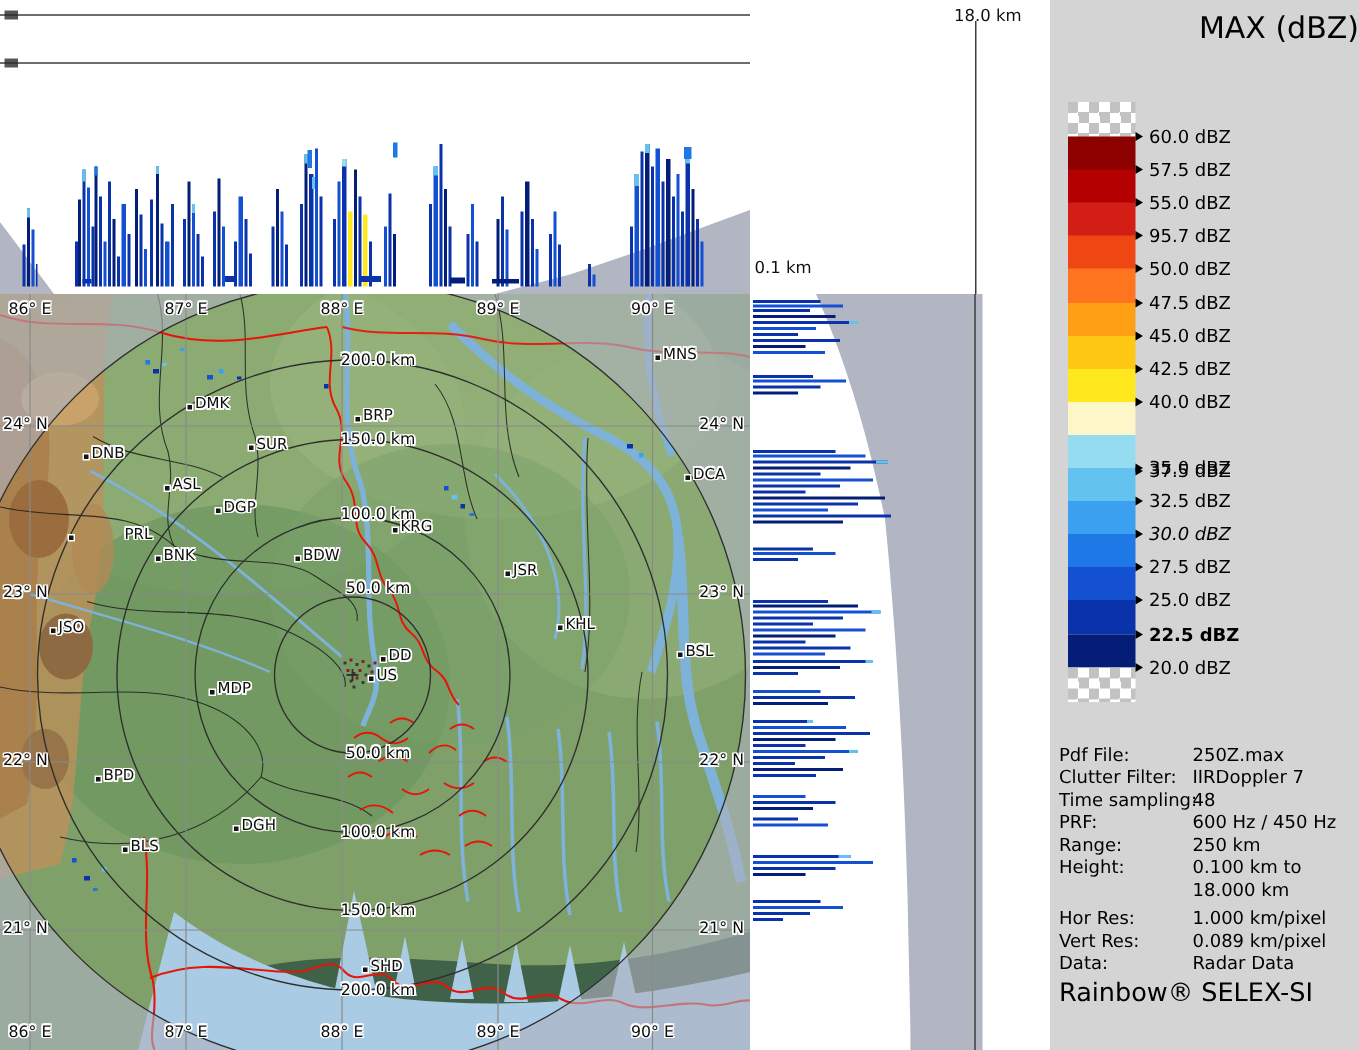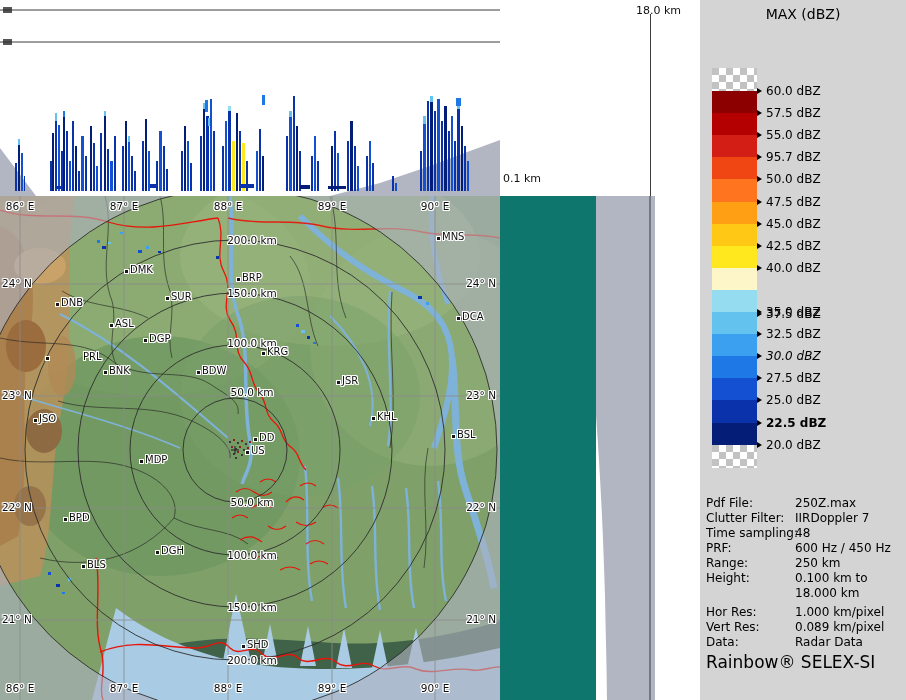--- a/index.html
+++ b/index.html
@@ -3,34 +3,34 @@
 <meta charset="utf-8">
 <style>
   *{margin:0;padding:0;box-sizing:border-box}
   html,body{background:#fff}
   body{font-family:"DejaVu Sans",sans-serif;color:#000}
   #root{position:relative;width:906px;height:700px;overflow:hidden;background:#fff}
   .panel{position:absolute}
   #top-profile{left:0;top:0;width:500px;height:196px;background:#fff}
   #axis-gap{left:500px;top:0;width:160px;height:196px;background:#fff}
   #side-profile{left:500px;top:196px;width:160px;height:504px;background:#fff}
-  #map-panel{left:0;top:196px;width:596px;height:504px;background:#0f766e;overflow:hidden}
+  #map-panel{left:0;top:196px;width:500px;height:504px;background:#fdba74;overflow:hidden}
   #legend{left:700px;top:0;width:206px;height:700px;background:#d4d4d4}
   .bar{position:absolute}
   .cap{position:absolute;left:0;top:0;width:100%}
   .scap{position:absolute;top:0;height:100%}
   .axis-label{position:absolute;font-size:11px;color:#111;white-space:nowrap}
   .vline{position:absolute;width:1px;background:#3c3c3c}
   #map-svg,#top-svg,#side-svg{position:absolute;left:0;top:0}
   #map-labels{position:absolute;left:0;top:0;width:500px;height:504px}
   .maplab{position:absolute;font-size:10.5px;color:#0c0c0c;white-space:nowrap;line-height:12px}
   .city{font-size:10px}
   .halo{text-shadow:-1px 0 0 #fff,1px 0 0 #fff,0 -1px 0 #fff,0 1px 0 #fff,-1px -1px 0 #fff,1px 1px 0 #fff,1px -1px 0 #fff,-1px 1px 0 #fff}
   .city-dot{position:absolute;width:3px;height:3px;background:#151515;box-shadow:0 0 0 1px #fff}
-  .ltitle{position:absolute;top:6px;left:0;width:100%;text-align:center;font-size:14px}
+  .ltitle{position:absolute;top:6px;left:0;width:100%;text-align:right;font-size:20px}
   .ltime{position:absolute;top:24px;left:0;width:100%;text-align:center;font-size:13px}
   .lsite{position:absolute;top:42px;left:0;width:100%;text-align:center;font-size:13px}
   #legend-scale{position:absolute;left:12px;top:68px;width:45px;height:400px}
   .band{position:absolute;left:0;width:100%}
   .checker{position:absolute;left:0;width:100%;background:repeating-conic-gradient(#ffffff 0% 25%,#c2c2c2 0% 50%);background-size:14px 14px}
   .scale-label{position:absolute;left:57px;height:14px;display:flex;align-items:center;gap:4px;font-size:12px;color:#000}
   .tickmark{width:0;height:0;border-left:5px solid #000;border-top:3px solid transparent;border-bottom:3px solid transparent}
   .info-row{position:absolute;left:6px;height:15px;font-size:12px;white-space:nowrap}
   .ivalue{position:absolute;left:89px;top:0;white-space:nowrap}
   .lfooter{position:absolute;left:6px;top:652px;font-size:17px}

